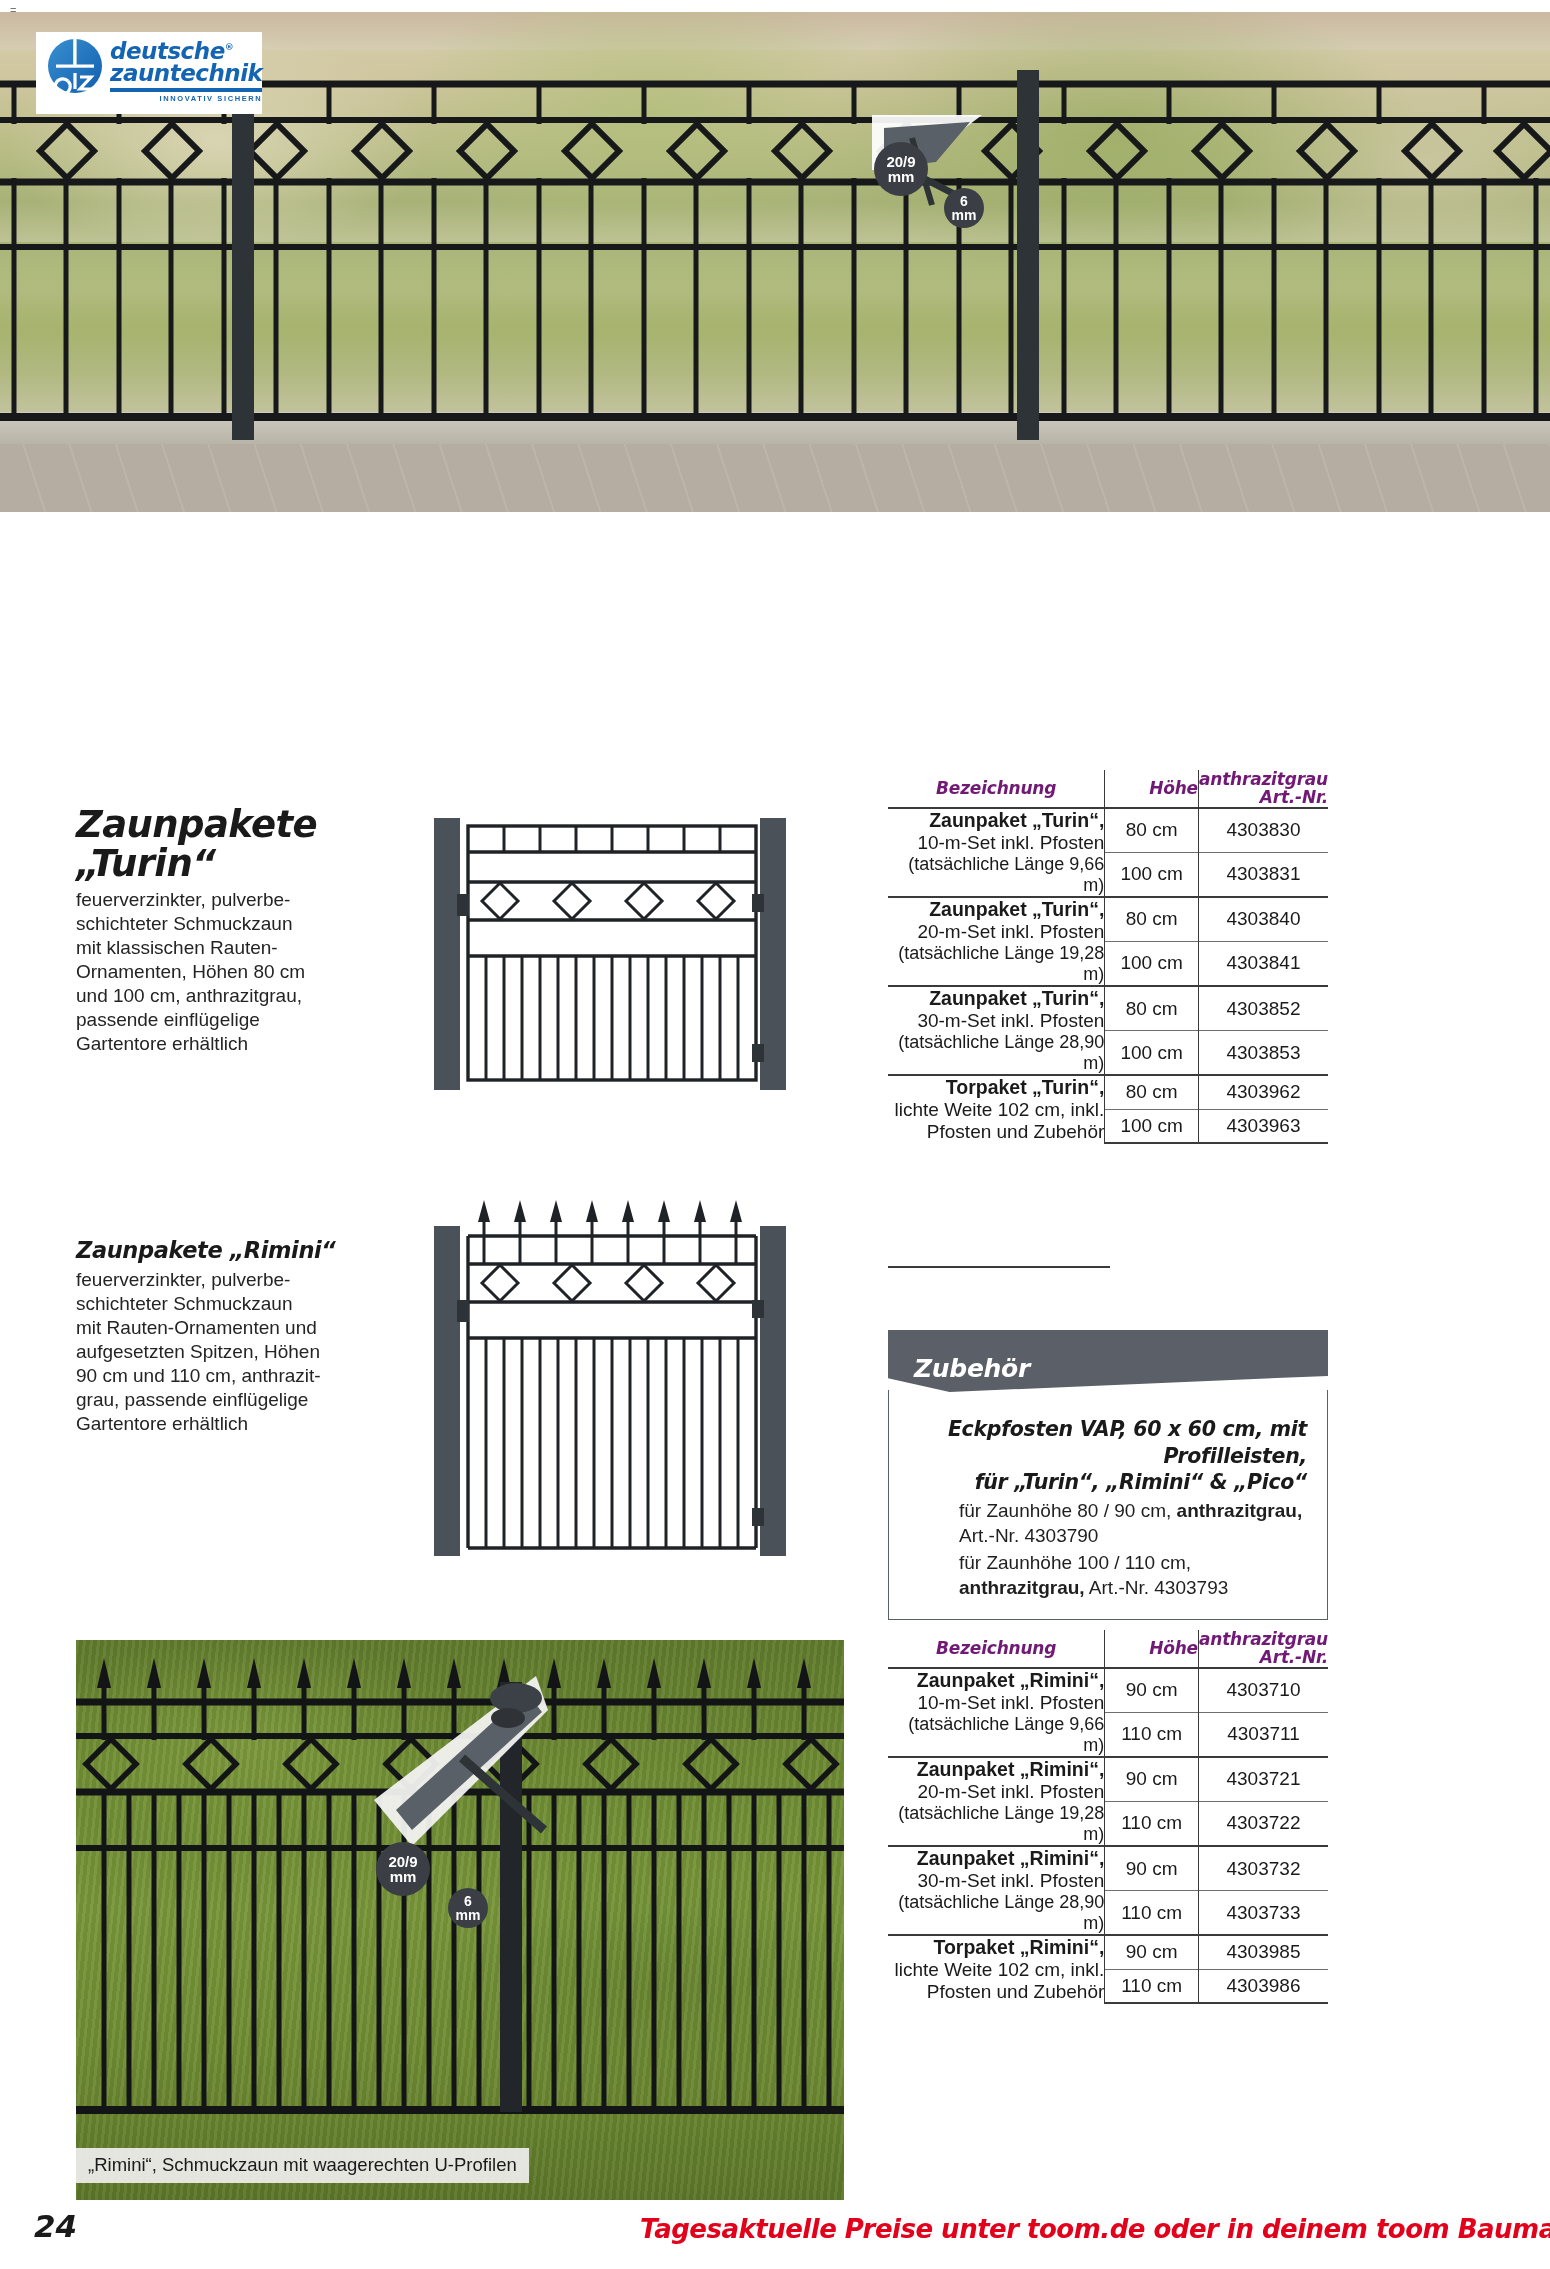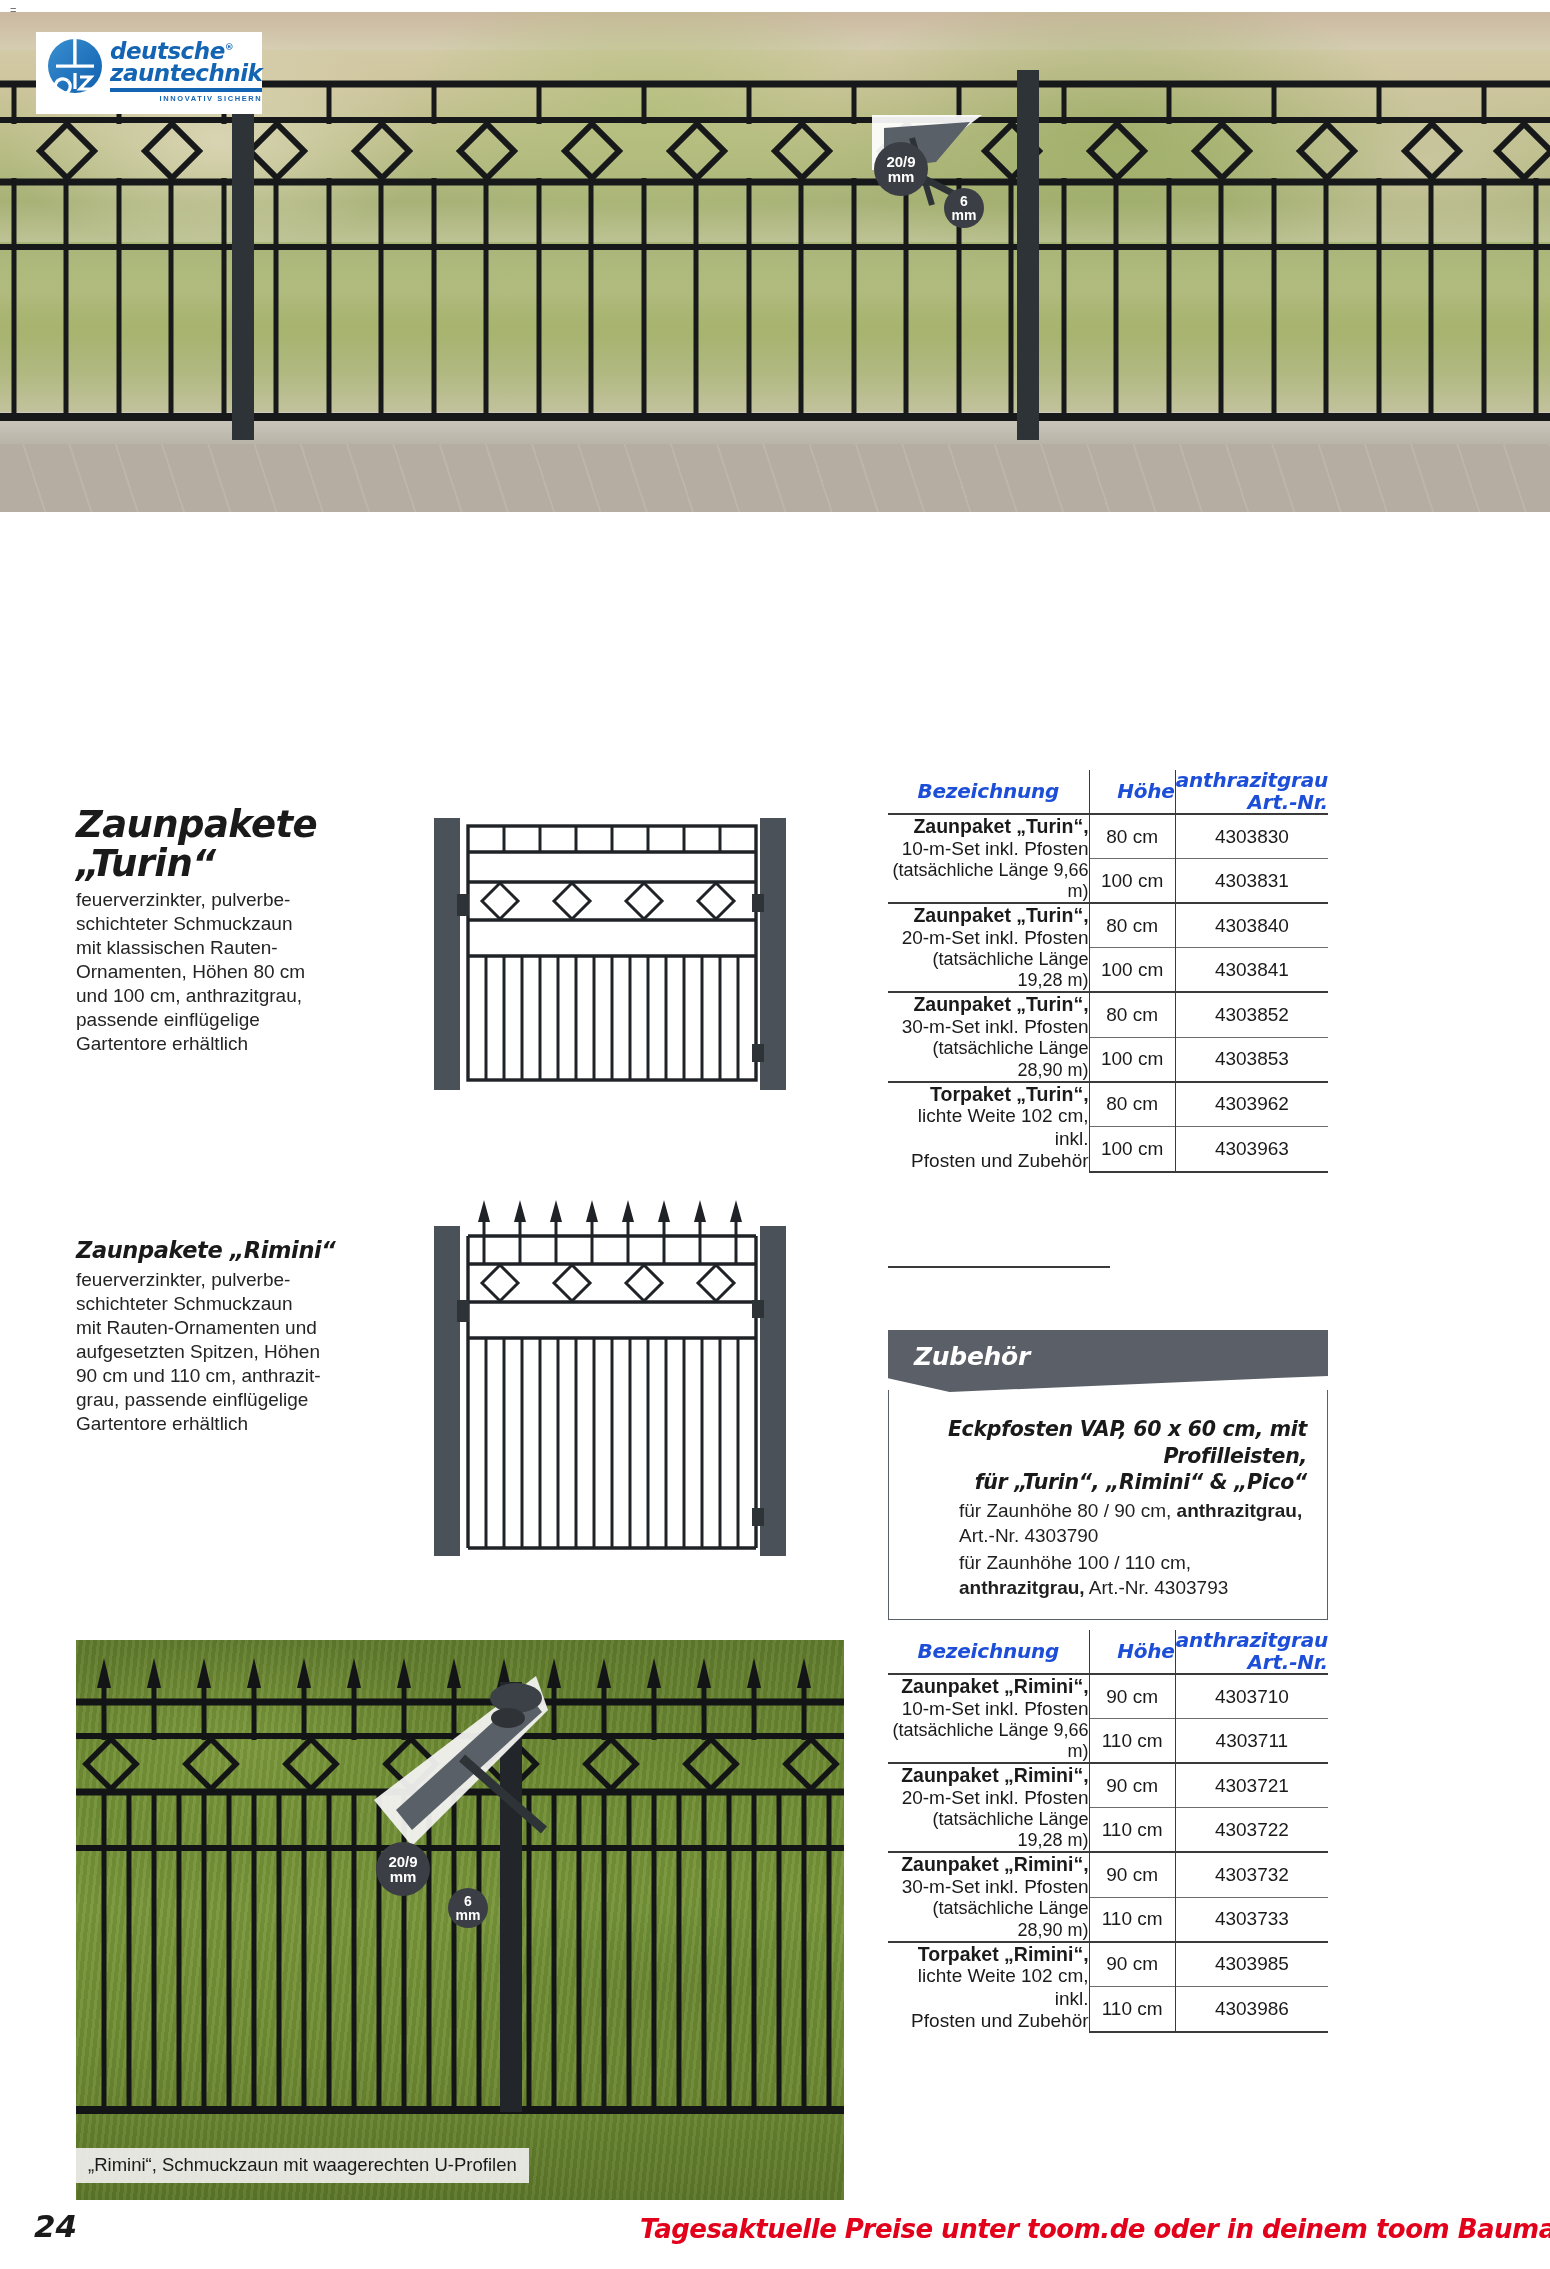--- a/index.html
+++ b/index.html
@@ -118,21 +118,21 @@
 
   
   .ptable { position: absolute; width: 440px; border-collapse: collapse; }
   .ptable col.c1 { width: 222px; }
   .ptable col.c2 { width: 96px; }
   .ptable col.c3 { width: 122px; }
   .ptable th, .ptable td { padding: 0; vertical-align: middle; }
   .th-cell {
     font-family: "DejaVu Sans", sans-serif;
     font-weight: 700; font-style: italic;
-    font-size: 20px; color:#1d4ed8; text-align:center;
+    font-size: 17px; color:#701a75; text-align:center;
     line-height: 1.08; padding: 10px 4px 13px 4px;
     letter-spacing:-0.2px;
   }
   .ptable thead tr { border-bottom: 2.4px solid #3a3a3a; }
   .th-div { border-left: 1.6px solid #3a3a3a; text-align: right; }
   .desc-cell {
     text-align: right; padding: 9px 6px 10px 6px;
     line-height: 1.17; color:#1a1a1a;
   }
   .desc-title { font-weight: 700; font-size: 19.5px; }
@@ -146,21 +146,21 @@
   .row-thin { border-top: 1.3px solid #6e6e6e; }
   .blk-bottom { border-bottom: 2.4px solid #3a3a3a; }
 
   
   .zub { position: absolute; width: 440px; }
   .zub-head {
     position: relative; height: 62px; background:#5b6068;
     clip-path: polygon(0 0, 100% 0, 100% 74%, 14% 100%, 0 78%);
   }
   .zub-head-txt {
-    position:absolute; left: 26px; top: 12px;
+    position:absolute; left: 26px; top: 24px;
     font-family:"DejaVu Sans", sans-serif;
     font-weight:700; font-style:italic; font-size: 25px; color:#fff;
     letter-spacing:-0.3px;
   }
   .zub-body {
     border-left: 1.6px solid #5b6068;
     border-right: 1.6px solid #5b6068;
     border-bottom: 1.6px solid #5b6068;
     padding: 26px 20px 18px 26px; background:#fff;
     margin-top: -2px;

